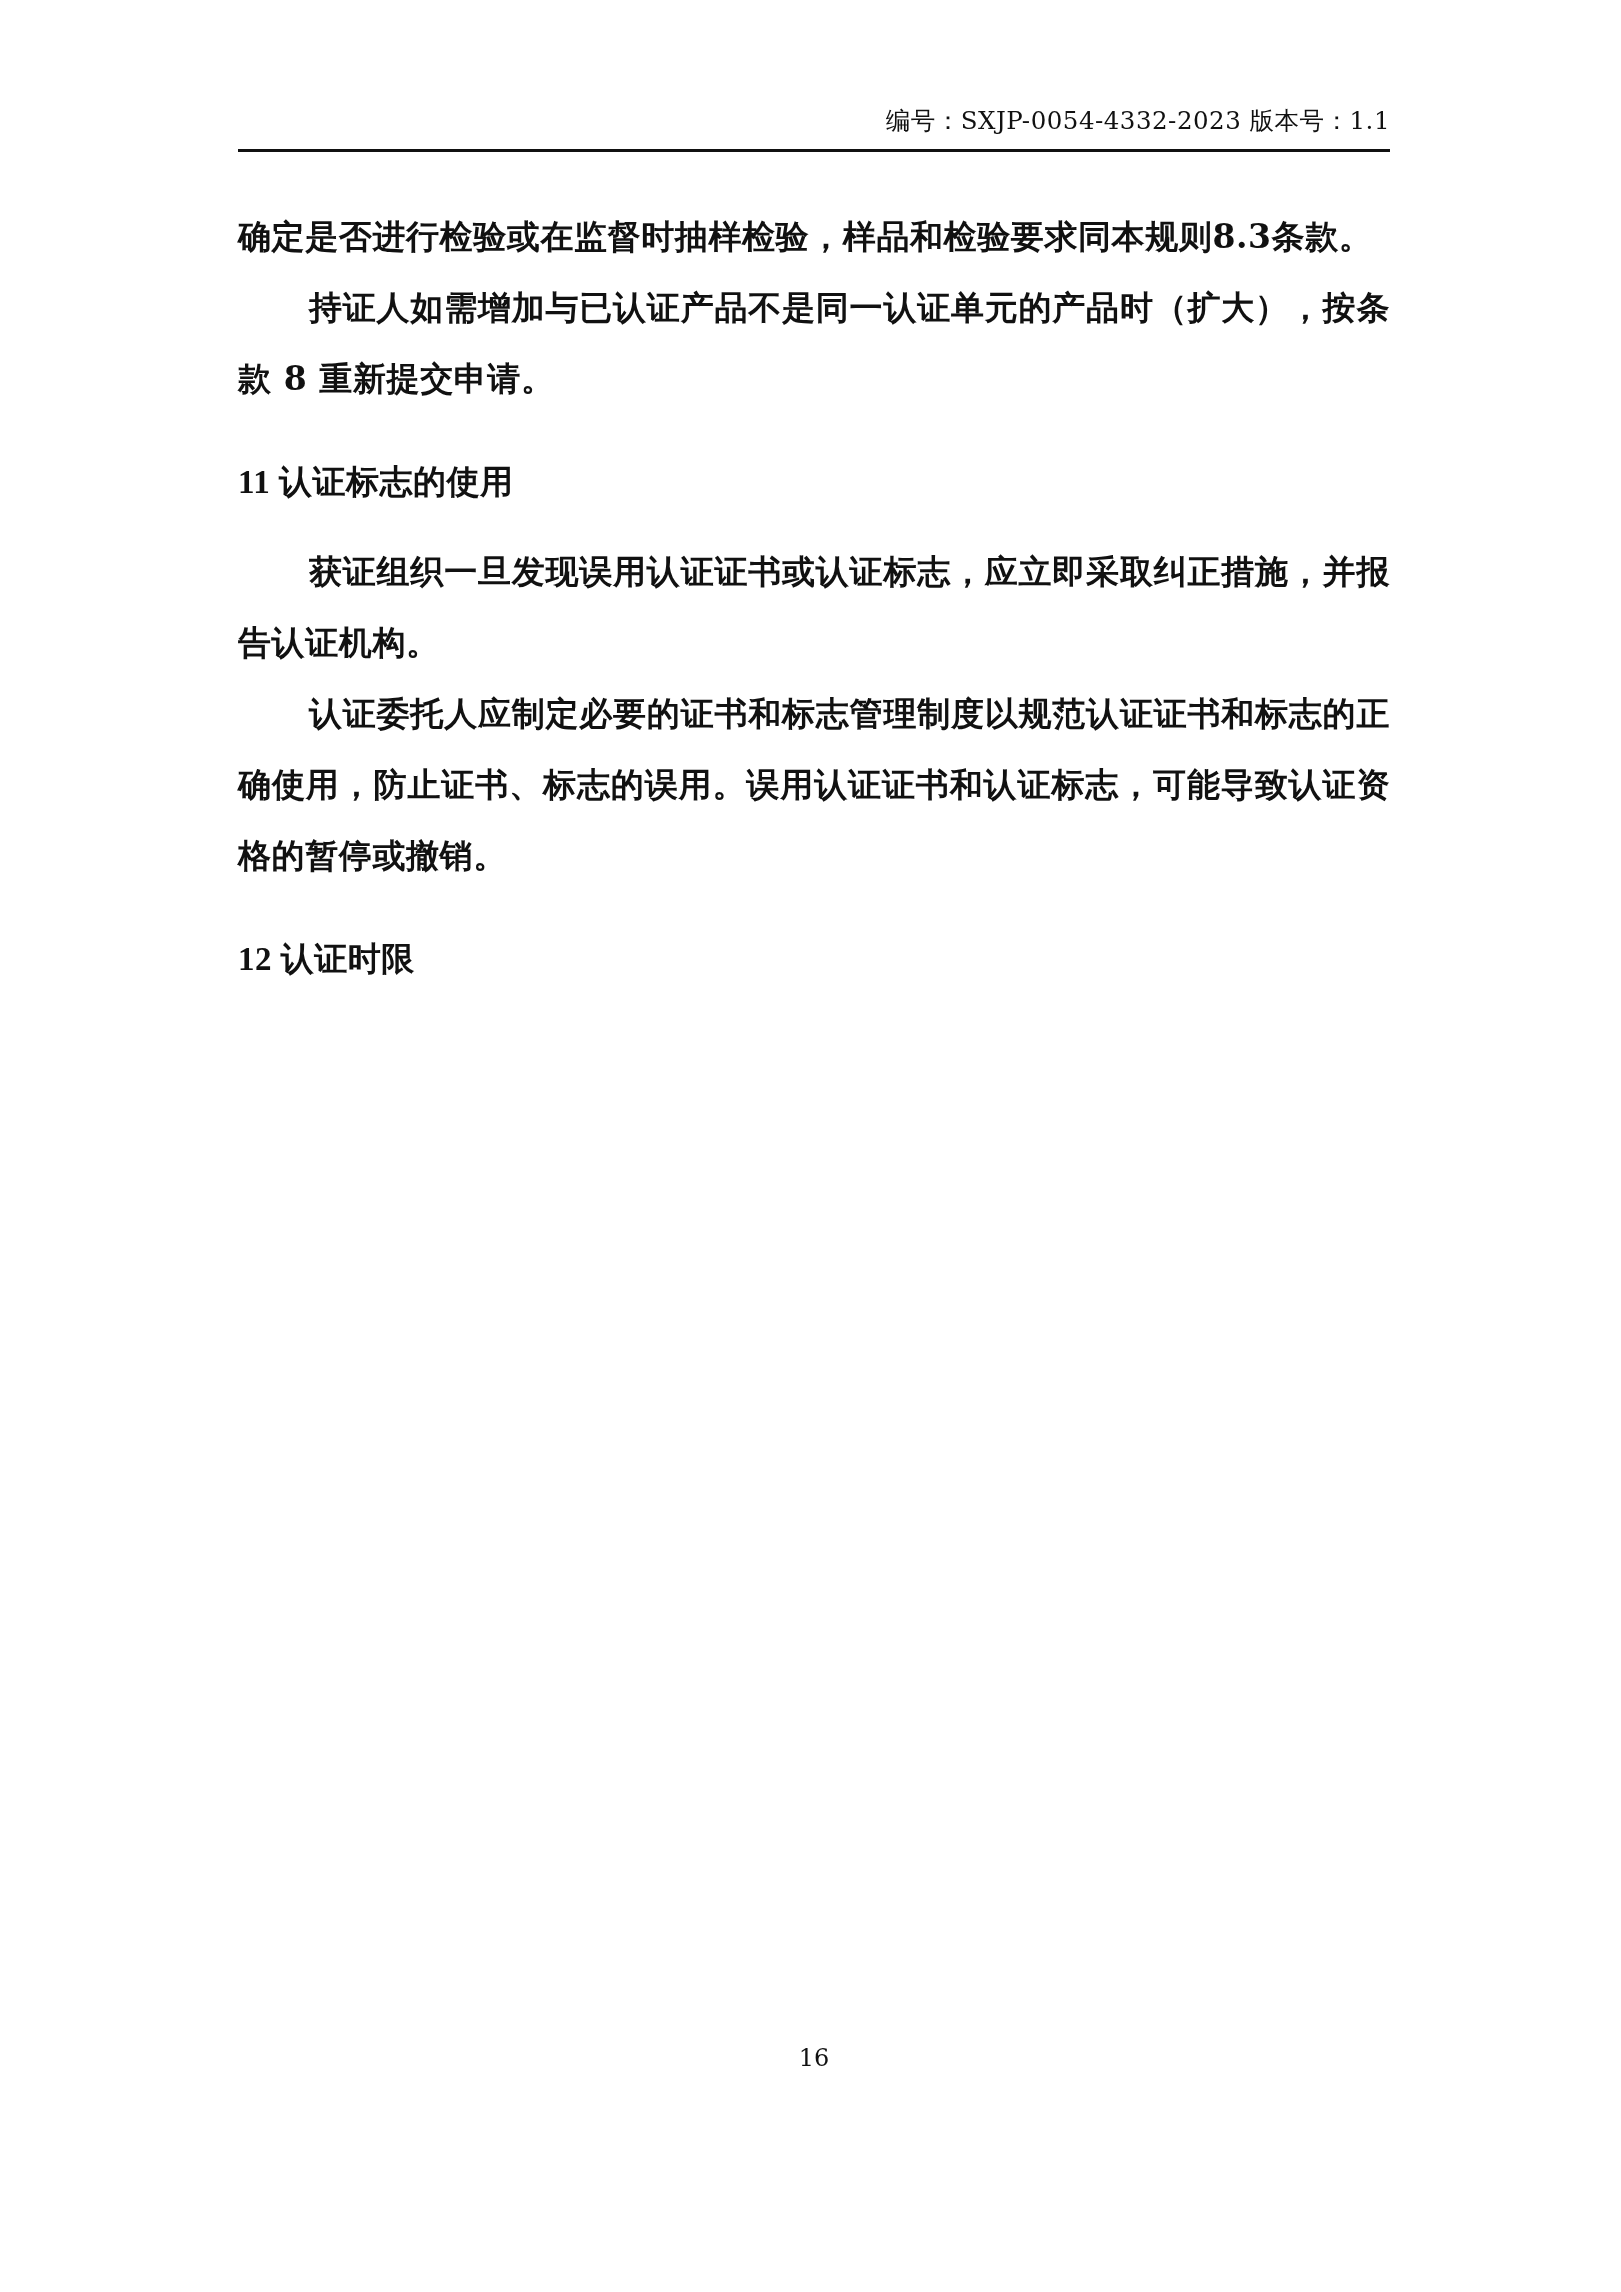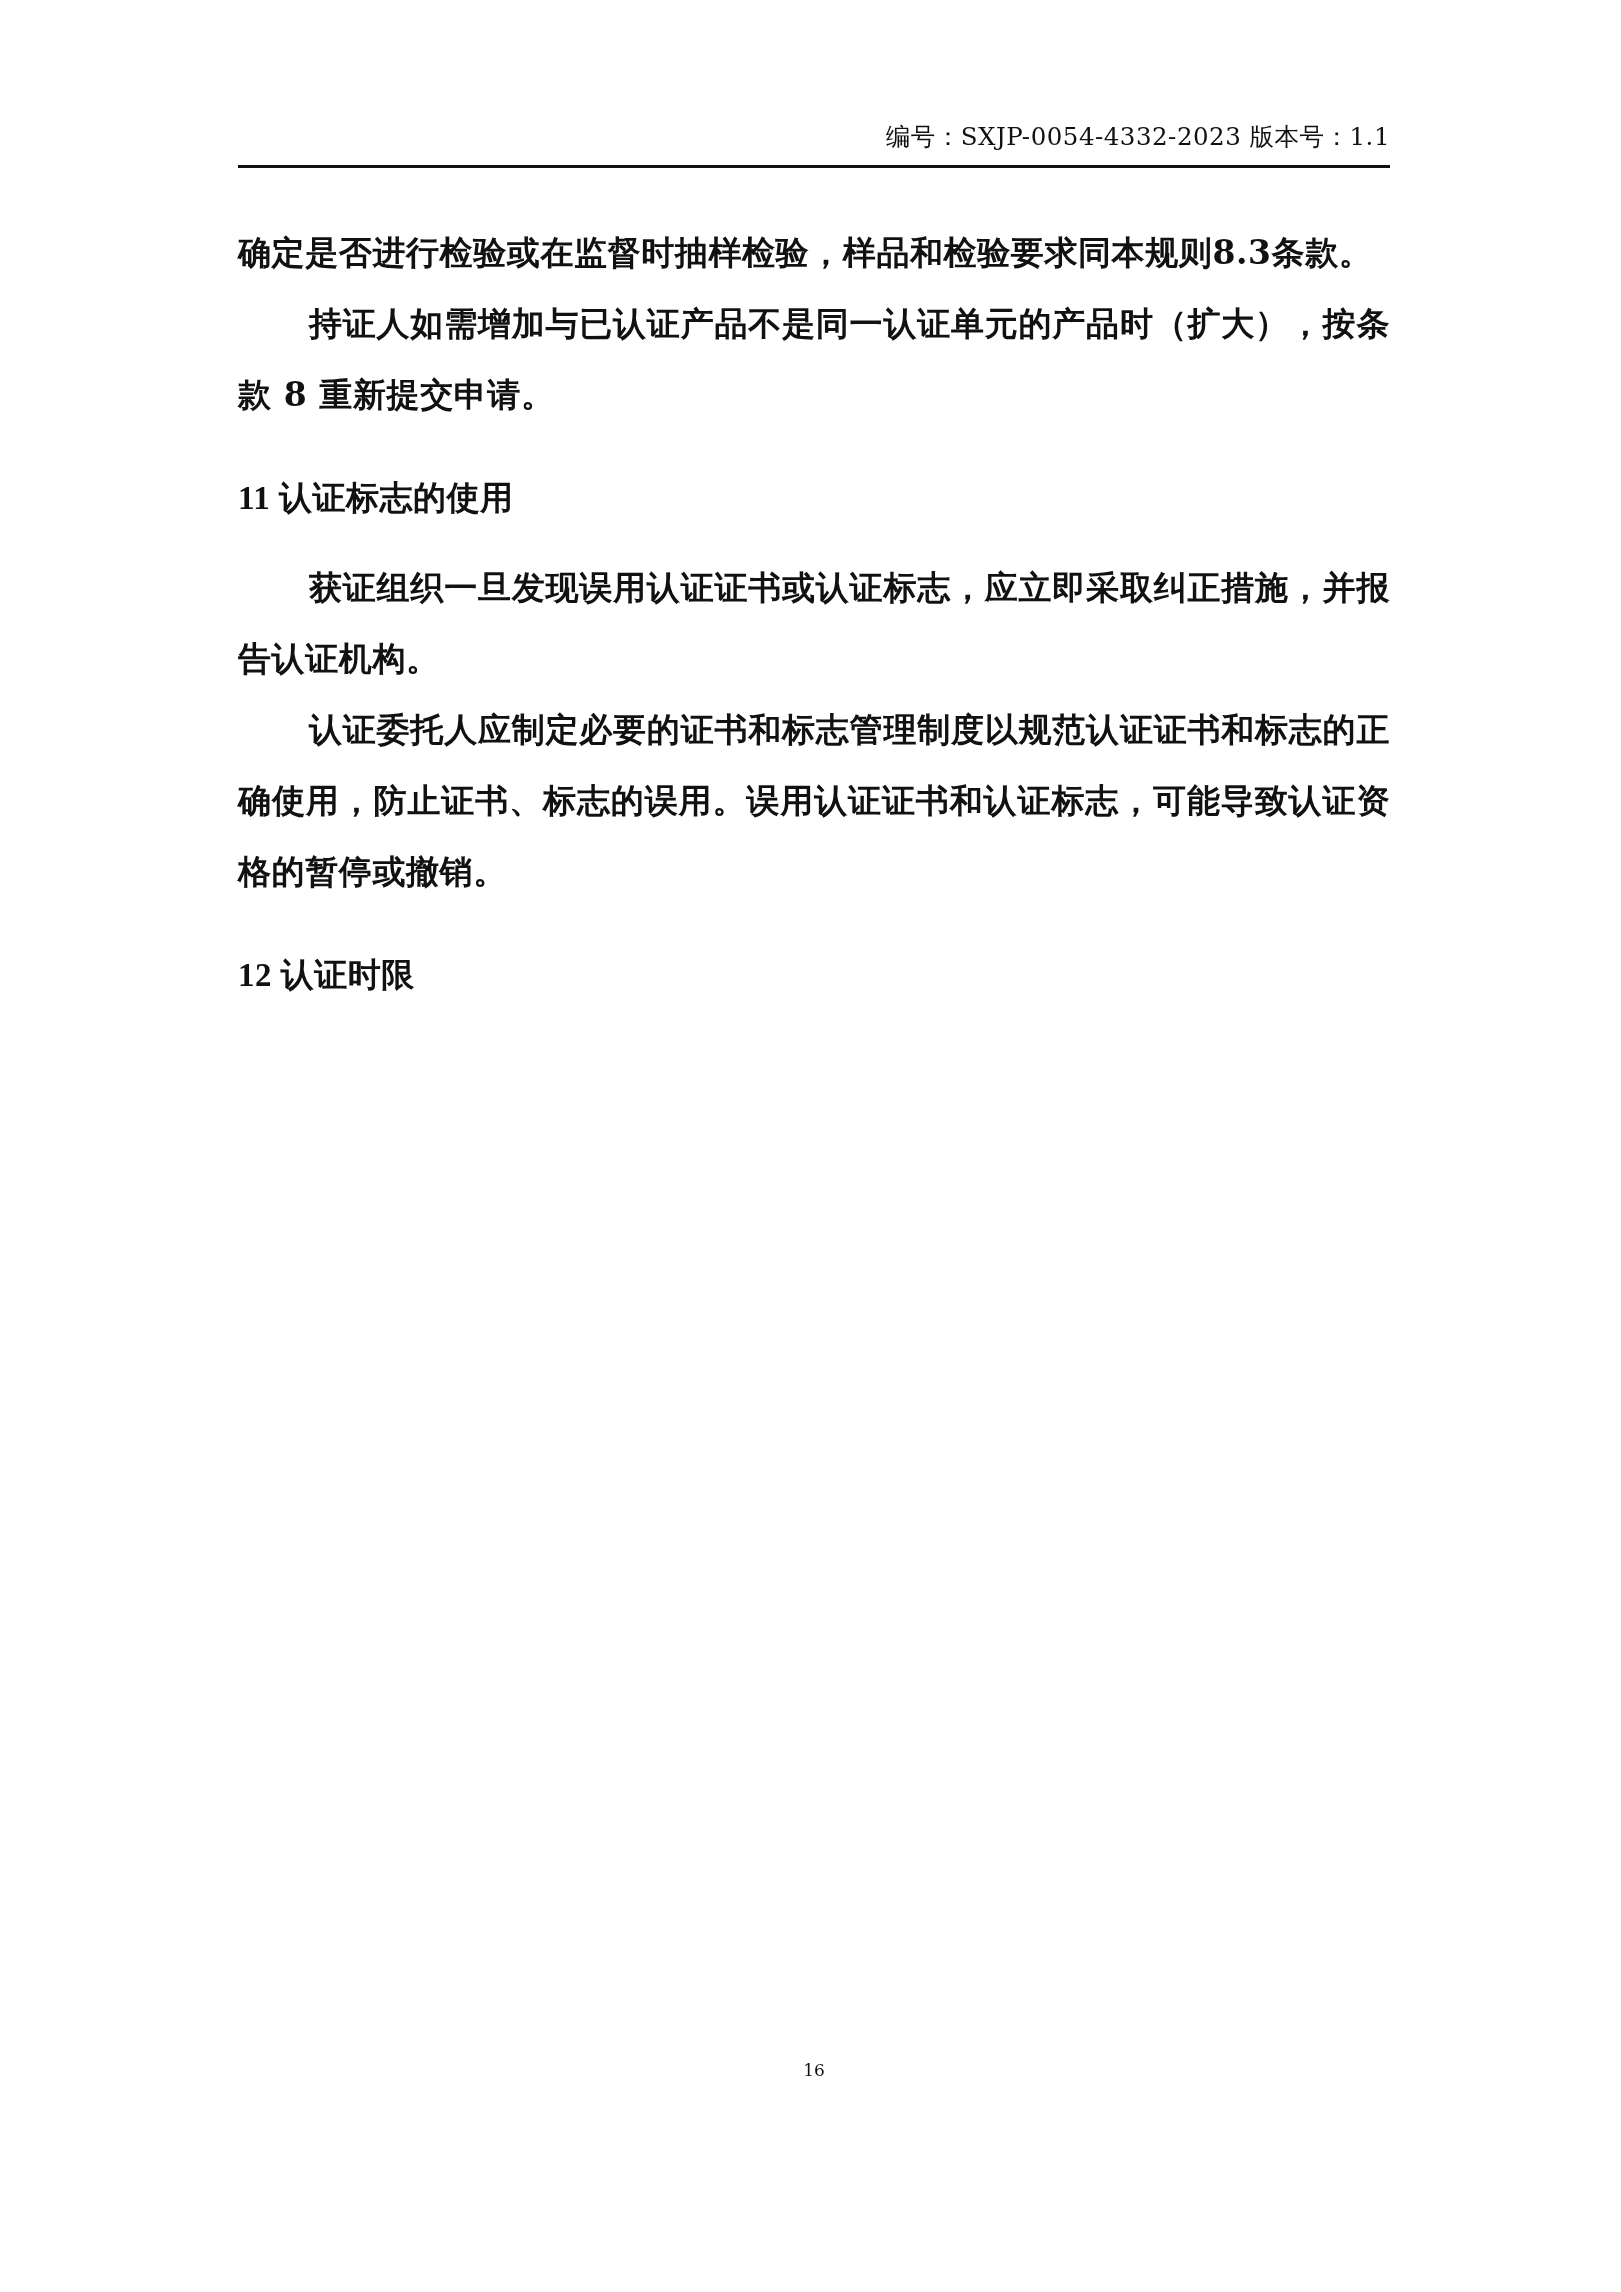--- a/index.html
+++ b/index.html
@@ -8,21 +8,21 @@
     background: #ffffff;
   }
   body {
     font-family: "Liberation Serif", serif;
     color: #1a1a1a;
   }
   .page {
     position: relative;
     width: 1621px;
     height: 2202px;
-    margin: 16px auto;
+    margin: 0 auto;
     background: #ffffff;
     box-sizing: border-box;
     overflow: hidden;
   }
   .content {
     position: absolute;
     left: 238px;
     top: 0;
     width: 1152px;
     height: 2293px;
@@ -78,21 +78,21 @@
   }
   .gap-before-heading { height: 33px; }
   .gap-after-heading  { height: 17.6px; }
   .footer {
     position: absolute;
     top: 2044px;
     left: 0;
     width: 1152px;
     text-align: center;
     font-family: "DejaVu Serif", serif;
-    font-size: 17px;
+    font-size: 24px;
     color: #111;
   }
   .nowrap { white-space: nowrap; }
 </style>
 </head>
 <body>
 
 <div class="page">
   <div class="content">
 

